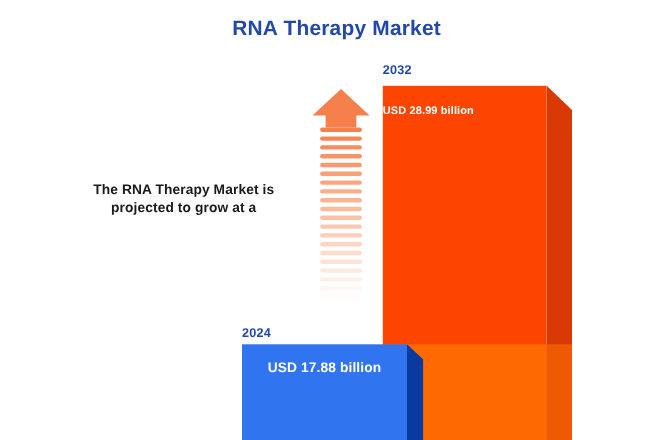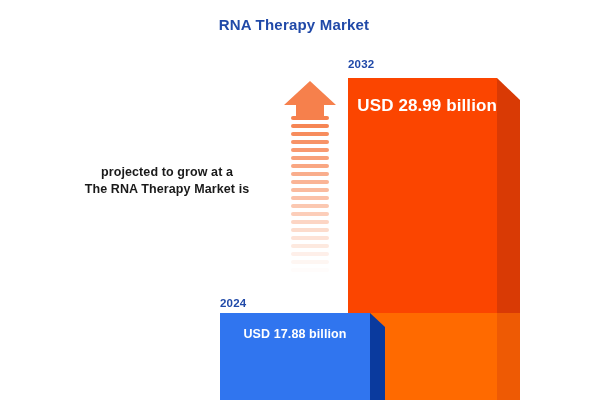--- a/index.html
+++ b/index.html
@@ -16,25 +16,25 @@
   #canvas {
     position: relative;
     width: 600px;
     height: 400px;
     background: #ffffff;
   }
 
   
   #chart-title {
     position: absolute;
-    left: 4px;
+    left: 16px;
     top: 16px;
     width: 580px;
     text-align: center;
-    font-size: 15px;
+    font-size: 19px;
     font-weight: bold;
     color: #2049a8;
     letter-spacing: 0.2px;
   }
 
   
   #cagr-block {
     position: absolute;
     left: 58px;
     top: 164px;
@@ -134,22 +134,22 @@
     font-size: 11.5px;
     font-weight: bold;
     color: #2049a8;
     letter-spacing: 0.2px;
   }
   #value-2032 {
     position: absolute;
     left: 348px;
     top: 96px;
     width: 149px;
-    text-align: right;
-    font-size: 17px;
+    text-align: left;
+    font-size: 10px;
     font-weight: bold;
     color: #ffffff;
     letter-spacing: 0.1px;
   }
 
   
   #bar-2024 {
     left: 220px;
     top: 313px;
     width: 165px;
@@ -207,22 +207,22 @@
   .logo-research { color: #2049a8; }
 </style>
 </head>
 <body>
 
 <div id="canvas">
 
   <div id="chart-title">RNA Therapy Market</div>
 
   <div id="cagr-block">
+    <div class="cagr-line">The RNA Therapy Market is</div>
     <div class="cagr-line">projected to grow at a</div>
-    <div class="cagr-line">The RNA Therapy Market is</div>
   </div>
 
   <div id="growth-arrow">
     <svg id="arrow-head" viewBox="0 0 54 37">
       <path d="M27 1 L53 25 L41 25 L41 36 L13 36 L13 25 L1 25 Z" fill="#f6804c"></path>
     </svg>
     <div id="arrow-shaft">
         <div class="shaft-stripe" style="height: 4px; margin-bottom: 4px; background: rgb(246, 128, 76);"></div>
         <div class="shaft-stripe" style="height: 4px; margin-bottom: 4px; background: rgba(246, 128, 76, 0.95);"></div>
         <div class="shaft-stripe" style="height: 4px; margin-bottom: 4px; background: rgba(246, 128, 76, 0.898);"></div>

